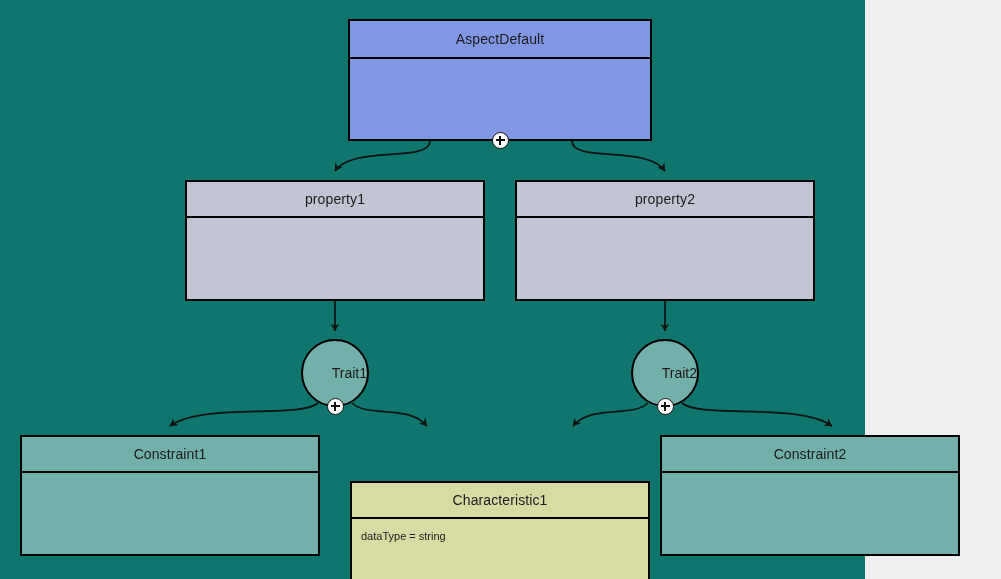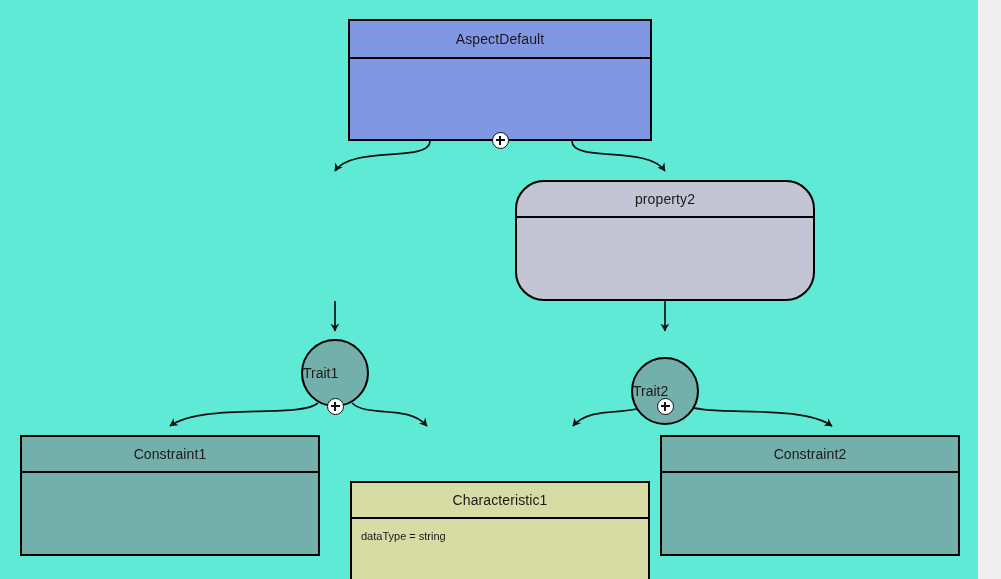--- a/index.html
+++ b/index.html
@@ -10,23 +10,23 @@
   body {
     width: 1001px;
     height: 579px;
     position: relative;
     overflow: hidden;
     font-family: "Liberation Sans", sans-serif;
   }
   #canvas {
     position: absolute;
     left: 0; top: 0;
-    width: 978px;
+    width: 865px;
     height: 579px;
-    background: #5eead4;
+    background: #0f766e;
   }
   
   #edges {
     position: absolute;
     left: 0; top: 0;
     width: 1001px;
     height: 579px;
     pointer-events: none;
   }
   
@@ -61,21 +61,21 @@
     white-space: nowrap;
   }
   
   .node-circle {
     position: absolute;
     box-sizing: border-box;
     border: 2.5px solid #000000;
     border-radius: 50%;
     display: flex;
     align-items: center;
-    justify-content: flex-start;
+    justify-content: flex-end;
     font-size: 14px;
     color: #1a1a1a;
     white-space: nowrap;
   }
   
   .expand-handle {
     position: absolute;
     width: 17px;
     height: 17px;
     box-sizing: border-box;
@@ -126,35 +126,39 @@
 
   <div class="node-box" style="left:348px; top:19px; width:304px; height:122px; background:#8098e4;">
     <div class="node-header" style="height:38px;">AspectDefault</div>
     <div class="node-body"></div>
   </div>
   <div class="expand-handle" style="left:491.5px; top:131.5px;">
     <span class="plus-h"></span>
     <span class="plus-v"></span>
   </div>
 
+  <div class="node-box" style="left:185px; top:180px; width:300px; height:121px; background:#c3c5d4;">
+    <div class="node-header" style="height:36px;">property1</div>
+    <div class="node-body"></div>
+  </div>
 
-  <div class="node-box" style="left:515px; top:180px; width:300px; height:121px; background:#c3c5d4;border-radius:29px;">
+  <div class="node-box" style="left:515px; top:180px; width:300px; height:121px; background:#c3c5d4;">
     <div class="node-header" style="height:36px;">property2</div>
     <div class="node-body"></div>
   </div>
 
   <div class="node-circle" style="left:301px; top:339px; width:68px; height:68px; background:#74b0ab;">
     <span>Trait1</span>
   </div>
   <div class="expand-handle" style="left:326.5px; top:397.5px;">
     <span class="plus-h"></span>
     <span class="plus-v"></span>
   </div>
 
-  <div class="node-circle" style="left:631px; top:357px; width:68px; height:68px; background:#74b0ab;">
+  <div class="node-circle" style="left:631px; top:339px; width:68px; height:68px; background:#74b0ab;">
     <span>Trait2</span>
   </div>
   <div class="expand-handle" style="left:656.5px; top:397.5px;">
     <span class="plus-h"></span>
     <span class="plus-v"></span>
   </div>
 
   <div class="node-box" style="left:20px; top:435px; width:300px; height:121px; background:#74b0ab;">
     <div class="node-header" style="height:36px;">Constraint1</div>
     <div class="node-body"></div>

